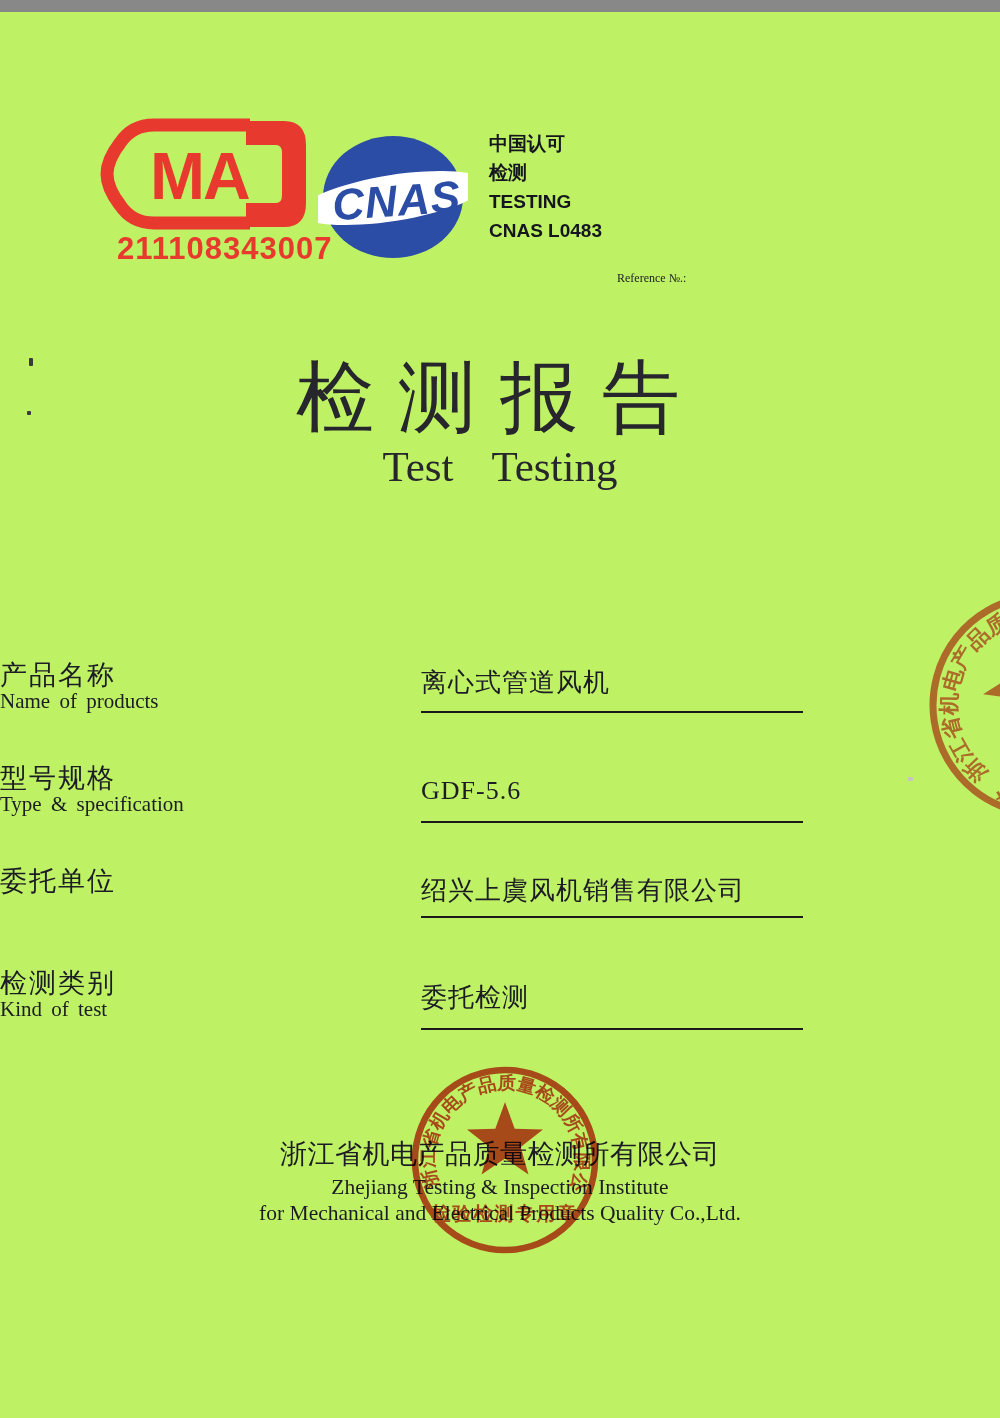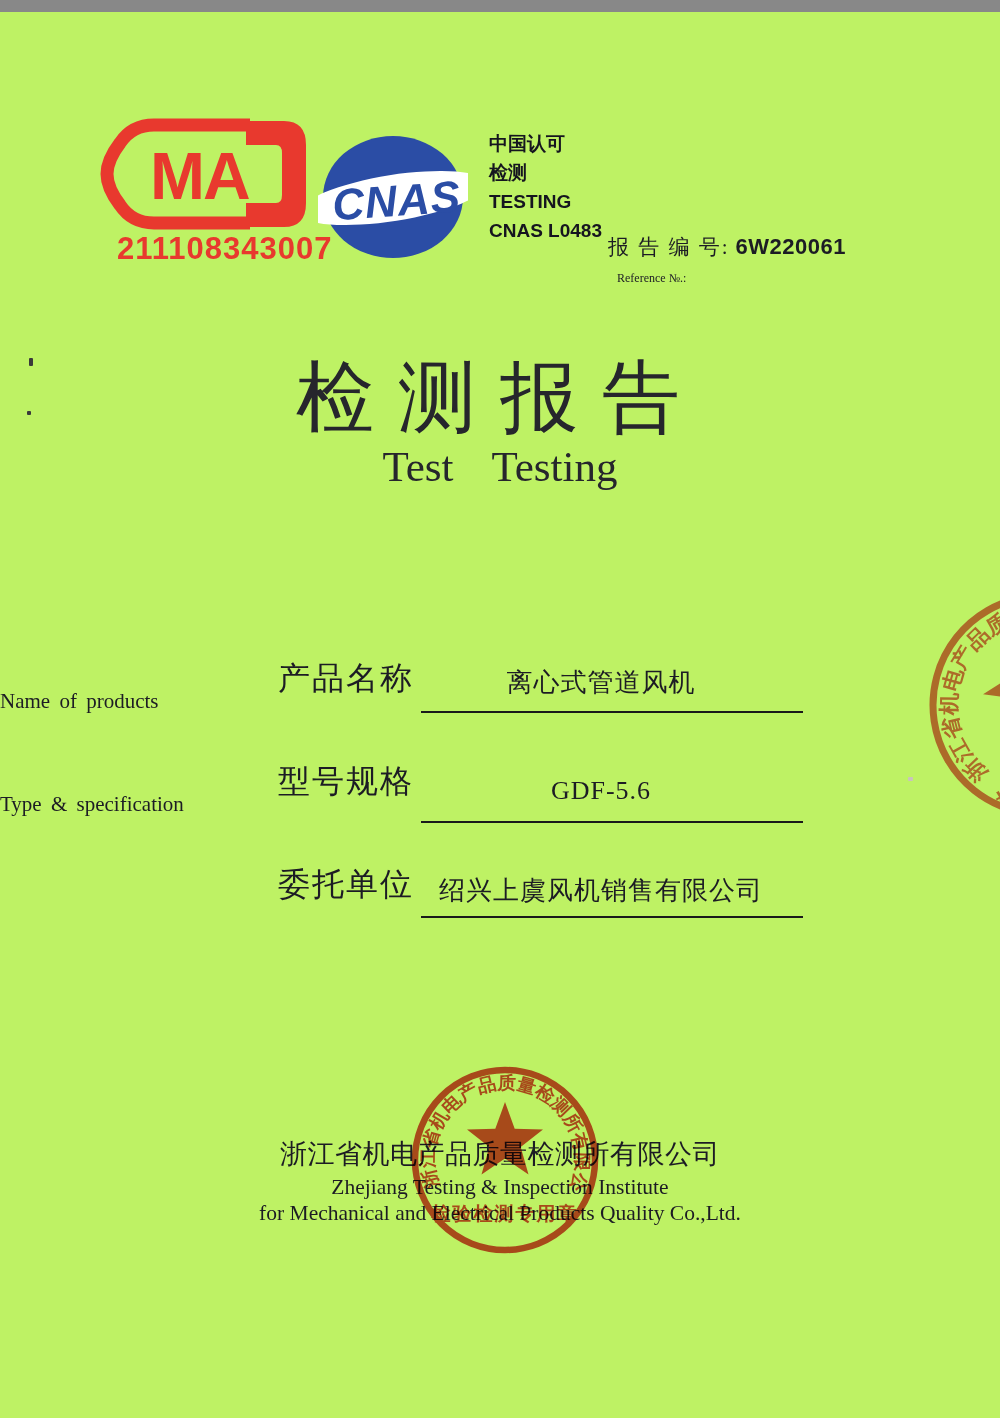--- a/index.html
+++ b/index.html
@@ -33,25 +33,25 @@
   
   .title-zh{
     left:0; top:334px; width:1000px; text-align:center;
     font-size:78px; letter-spacing:24px; box-sizing:border-box;
     font-weight:500; color:#26262c;
   }
   .title-en{left:0; top:430px; width:1000px; text-align:center; font-size:43px; color:#26262c;}
   .title-en .gap{display:inline-block; width:38px;}
   
   .row{left:0; width:1000px; height:80px;}
-  .row .lz{position:absolute; left:0; top:0; width:414px; text-align:right;
-           font-size:32px; letter-spacing:2px;}
+  .row .lz{position:absolute; left:0; top:0; width:414px; 
+           font-size:27px; letter-spacing:2px;}
   .row .le{position:absolute; left:0; top:32px; width:414px; text-align:left;
            font-size:21px; word-spacing:4px;}
-  .row .val{position:absolute; left:410px; width:382px; text-align:center;
+  .row .val{position:absolute; left:421px; width:382px; text-align:left;
             font-size:26px; letter-spacing:1px;}
   .row .ul{position:absolute; left:421px; width:382px; border-bottom:2px solid #1a1a1a;}
   #row1{top:645px;} #row1 .val{top:8px;}  #row1 .ul{top:54px;}
   #row2{top:748px;} #row2 .val{top:16px;} #row2 .ul{top:61px;}
   #row3{top:851px;} #row3 .val{top:10px;} #row3 .ul{top:53px;}
   #row4{top:953px;} #row4 .val{top:15px;} #row4 .ul{top:63px;}
   
   .org-zh{left:0; top:1124px; width:1000px; text-align:center; font-size:27px; letter-spacing:0.5px;}
   .org-en1{left:0; top:1163px; width:1000px; text-align:center; font-size:21.5px;}
   .org-en2{left:0; top:1189px; width:1000px; text-align:center; font-size:21.5px;}
@@ -84,23 +84,20 @@
     <text x="14" y="88" font-family="Liberation Sans, DejaVu Sans, sans-serif" font-size="44" font-weight="bold" font-style="italic" fill="var(--cnas-blue)" letter-spacing="1" transform="rotate(-4 75 70)">CNAS</text>
   </svg>
 
   <div class="abs cnas-lines">
     <div>中国认可</div>
     <div>检测</div>
     <div>TESTING</div>
     <div>CNAS L0483</div>
   </div>
 
-  <div class="abs report-no">
-    <span>报 告 编 号:</span><span class="no-value">6W220061</span>
-  </div>
   <div class="abs reference">Reference №.:</div>
 
   <div class="abs title-zh">检测报告</div>
   <div class="abs title-en">
     <span>Test</span><span class="gap"></span><span>Testing</span>
   </div>
 
   <div class="abs row" id="row1">
     <div class="lz">产品名称</div>
     <div class="le">Name of products</div>
@@ -109,20 +106,26 @@
   </div>
   <div class="abs row" id="row2">
     <div class="lz">型号规格</div>
     <div class="le">Type &amp; specification</div>
     <div class="val">GDF-5.6</div>
     <div class="ul"></div>
   </div>
   <div class="abs row" id="row3">
     <div class="lz">委托单位</div>
     <div class="val">绍兴上虞风机销售有限公司</div>
+    <div class="ul"></div>
+  </div>
+  <div class="abs row" id="row4">
+    <div class="lz">检测类别</div>
+    <div class="le">Kind of test</div>
+    <div class="val">委托检测</div>
     <div class="ul"></div>
   </div>
 
   <div class="abs org-zh">浙江省机电产品质量检测所有限公司</div>
   <div class="abs org-en1">Zhejiang Testing &amp; Inspection Institute</div>
   <div class="abs org-en2">for Mechanical and Electrical Products Quality Co.,Ltd.</div>
 
   <svg class="abs stamp stamp-bottom" width="200" height="200" viewBox="-100 -100 200 200">
     <circle cx="0" cy="0" r="90" fill="none" stroke="var(--seal-red)" stroke-width="6.5"></circle>
     <polygon transform="translate(0,-18)" points="0,-40 -9.7,-13.3 -38,-12.4 -15.7,5.1 -23.5,32.4 0,16.5 23.5,32.4 15.7,5.1 38,-12.4 9.7,-13.3" fill="var(--seal-red)"></polygon>

